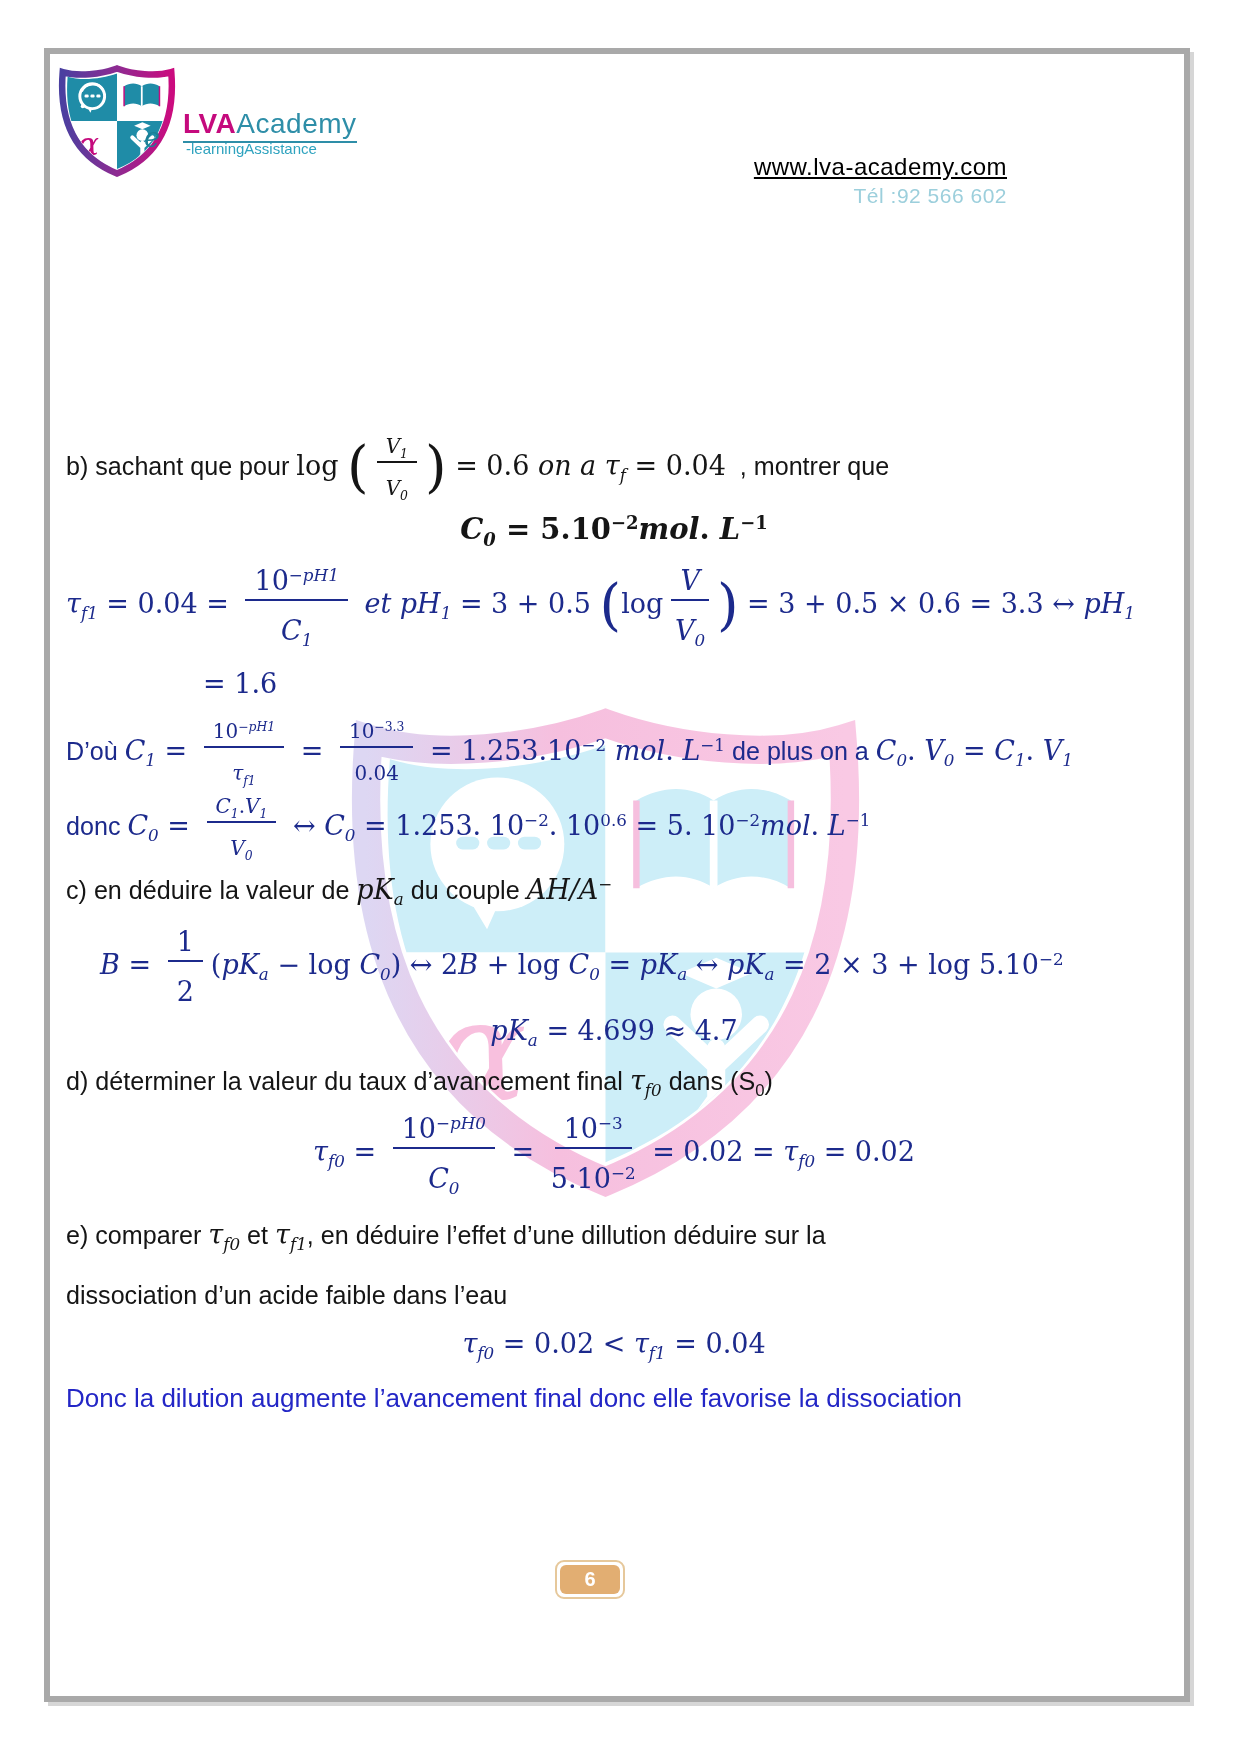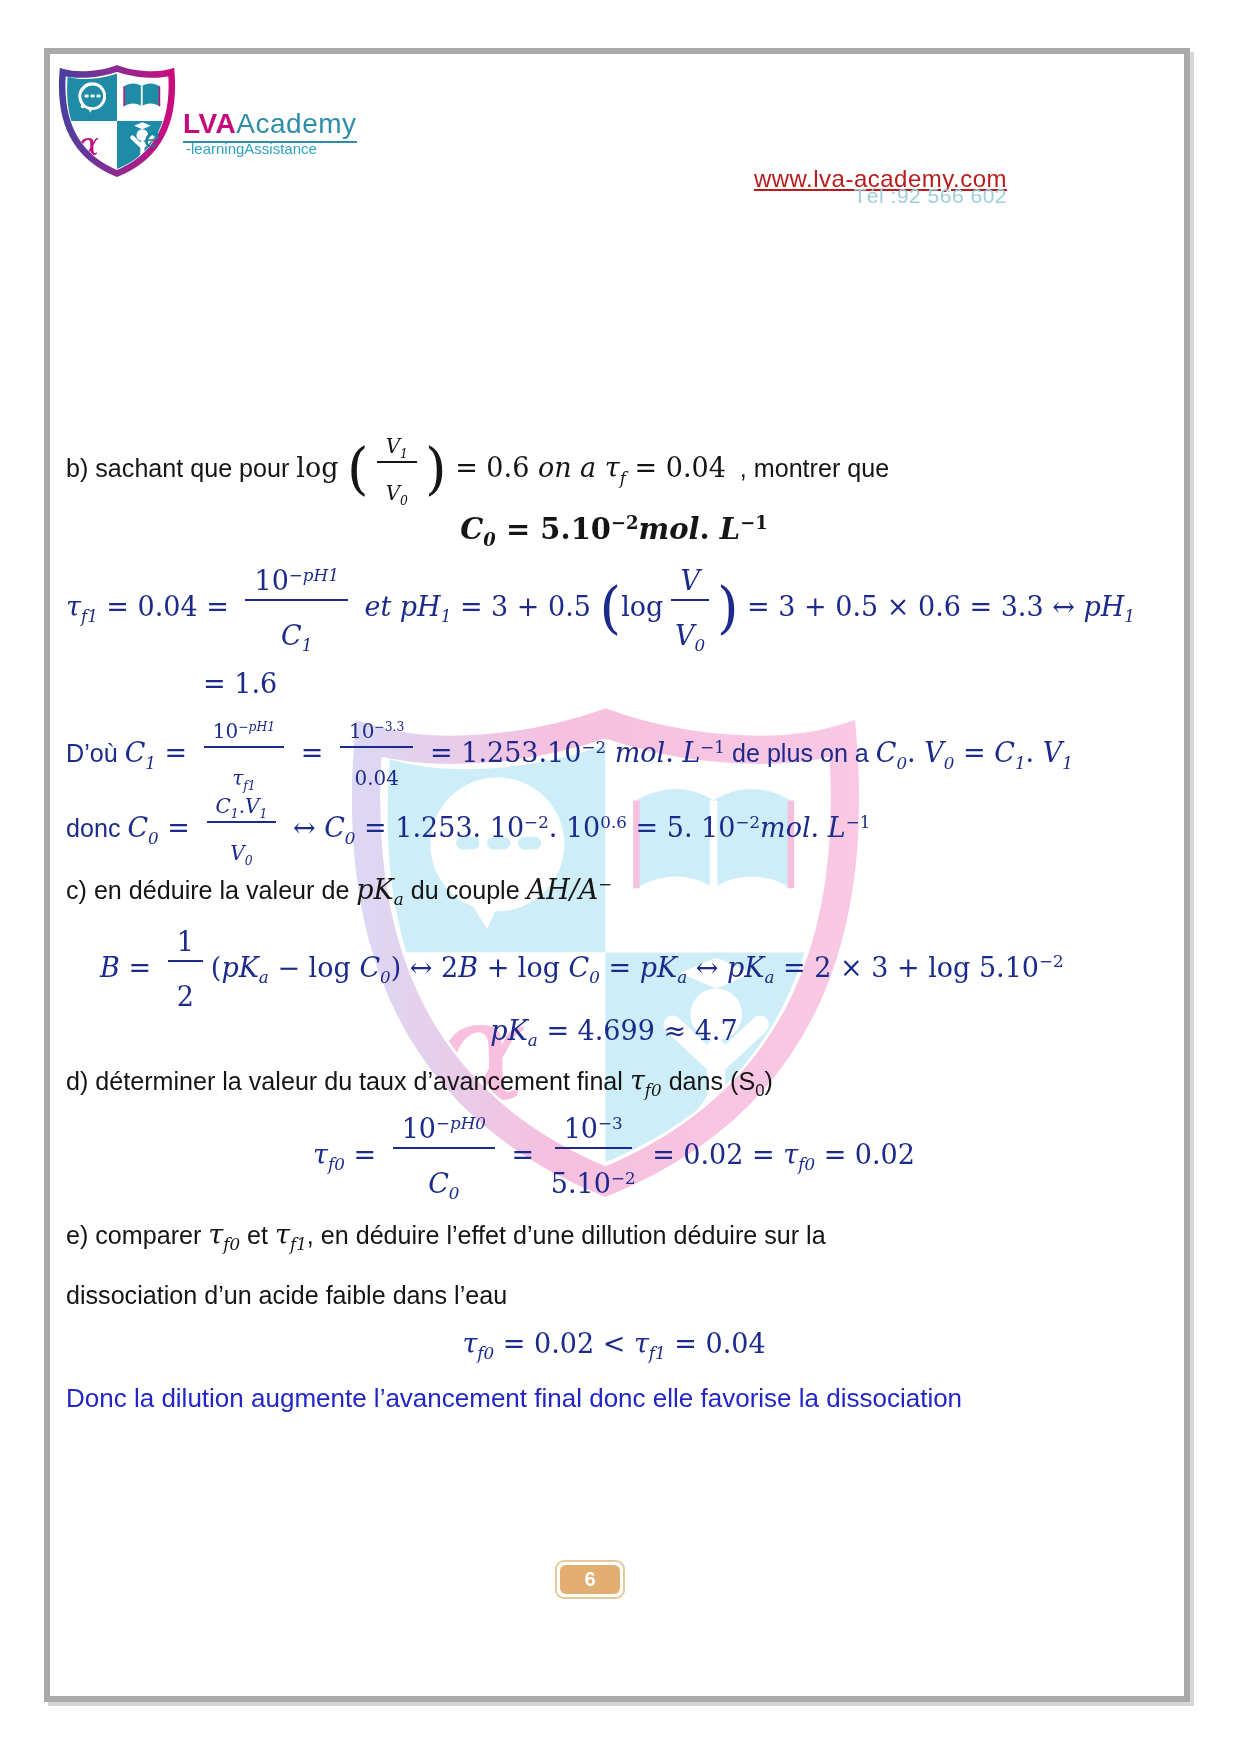--- a/index.html
+++ b/index.html
@@ -12,44 +12,44 @@
 
   
   .logo{position:absolute;left:58px;top:64px;width:118px;height:114px;z-index:2;}
   .brand{position:absolute;left:183px;top:108px;z-index:2;font-size:28px;
       border-bottom:2px solid #2e8ea8;padding-bottom:1px;letter-spacing:.5px;}
   .brand-lva{color:#c50a7d;font-weight:bold;}
   .brand-academy{color:#2e8ea8;}
   .brand-e{position:absolute;left:144px;top:122px;font-family:"DejaVu Serif",serif;
       font-style:italic;font-size:27px;color:#1b7f96;z-index:2;}
   .brand-sub{position:absolute;left:186px;top:140px;font-size:15px;color:#2fa3bf;z-index:2;}
-  .site{position:absolute;right:233px;top:153px;font-size:24px;color:#b91c1c;
-      text-decoration:underline;letter-spacing:.5px;z-index:2;margin-top:12px;}
+  .site{position:absolute;right:233px;top:153px;font-size:24px;color:#000000;
+      text-decoration:underline;letter-spacing:.5px;z-index:2;}
   .tel{position:absolute;right:233px;top:184px;font-size:21px;color:#9ccfdc;
       letter-spacing:.5px;z-index:2;}
 
   
   .watermark{position:absolute;left:348px;top:650px;width:515px;height:605px;z-index:1;}
 
   
   .math-line{position:absolute;white-space:pre;z-index:2;font-size:27px;
       font-family:"DejaVu Serif",serif;line-height:1.2;margin-top:23px;}
   .center{left:50px;right:62px;text-align:center;}
   .blk{color:#151515}
   .navy{color:#1c2a8c}
   .ans{color:#2326c6}
   .sr{font-family:"Liberation Sans",sans-serif;font-size:0.93em;}
   .si{font-family:"DejaVu Serif",serif;font-style:italic;}
   .sn{font-family:"DejaVu Serif",serif;}
   sub.msub{font-size:0.62em;line-height:0;}
   sup.msup{font-size:0.62em;line-height:0;vertical-align:0.55em;}
   .frac{display:inline-flex;flex-direction:column;align-items:center;
-      vertical-align:middle;margin:0 8px;text-align:right;gap:16px;}
+      vertical-align:middle;margin:0 8px;text-align:right;}
   .fnum{padding:0 9px 3px;border-bottom:2.5px solid currentColor;line-height:1.15;}
-  .fden{padding-top:3px;line-height:1.15;}
+  .fden{padding-top:14px;line-height:1.15;}
   .frac.small{font-size:0.74em;}
   .paren{font-size:2.05em;vertical-align:middle;line-height:0.85;
       font-family:"DejaVu Serif",serif;}
   .sans-line{font-family:"Liberation Sans",sans-serif;font-size:26px;}
 
   
   .badge-wrap{position:absolute;left:0;right:60px;top:1560px;display:flex;
       justify-content:center;z-index:2;}
   .badge{border:2px solid #e6c89b;border-radius:9px;background:#fff;padding:3px;}
   .badge-inner{background:#e2ae72;border-radius:6px;padding:3px 24px;color:#ffffff;

